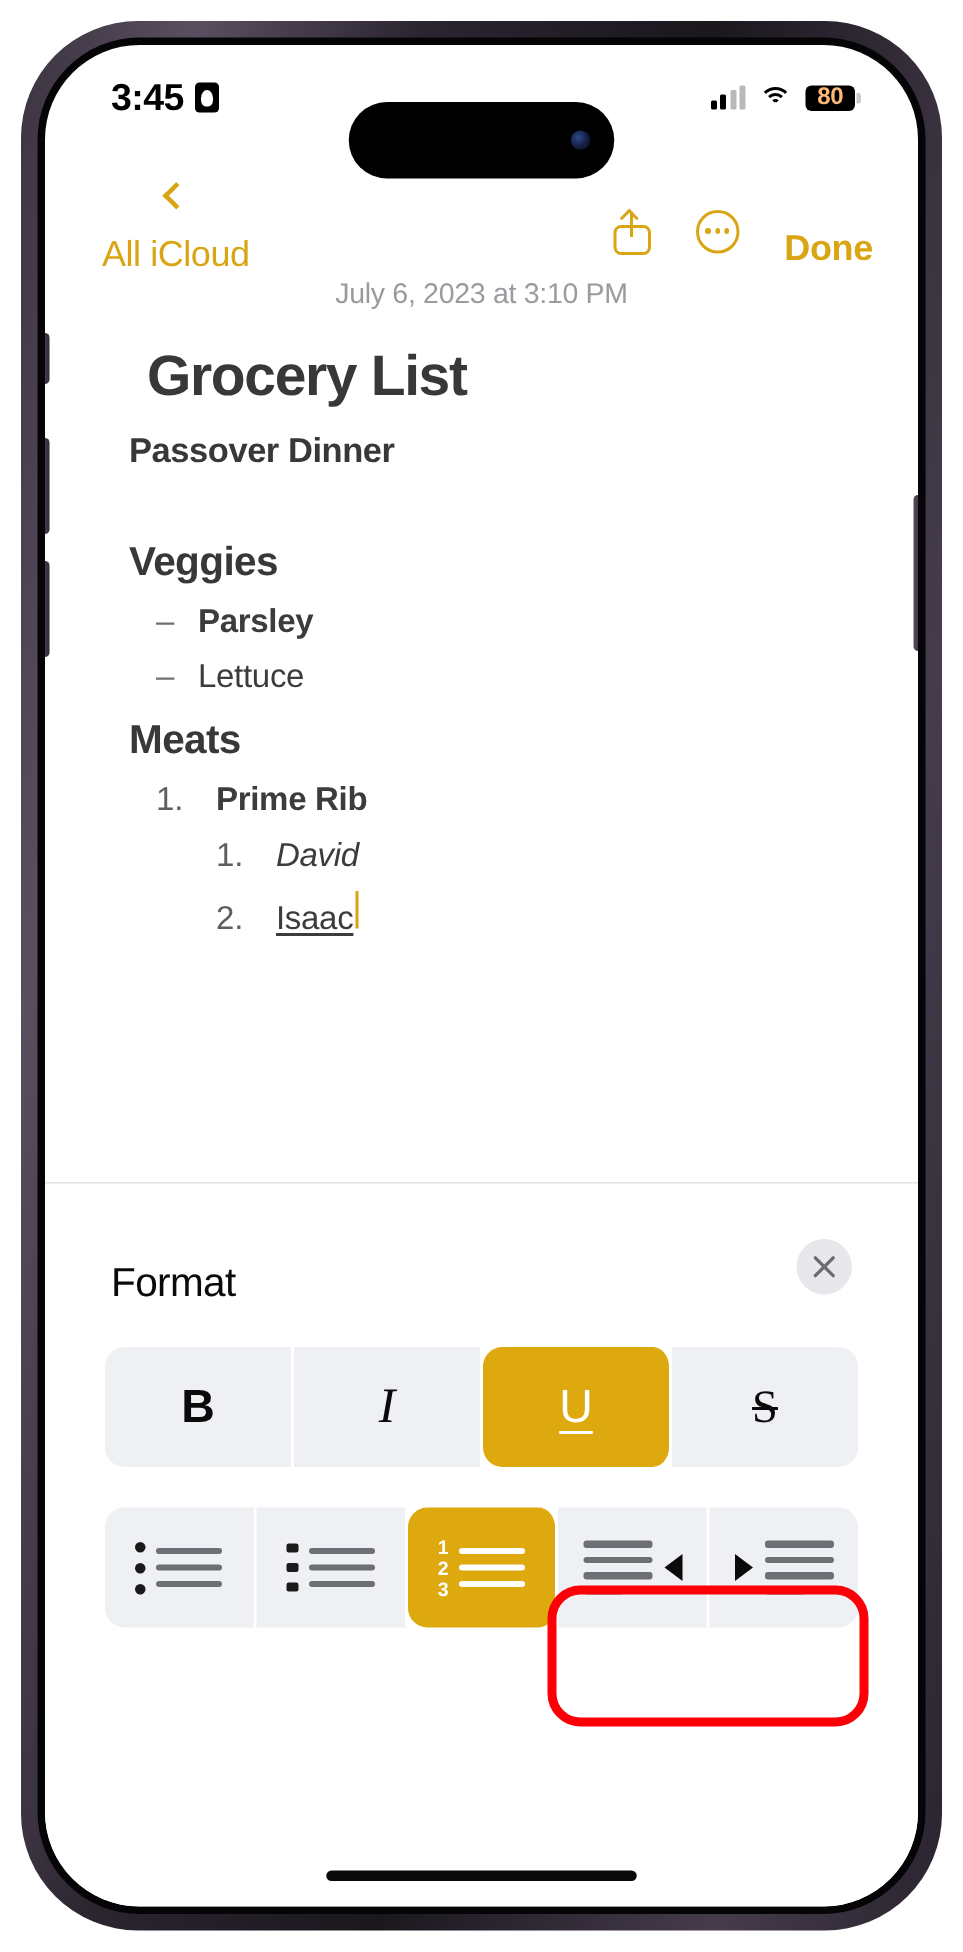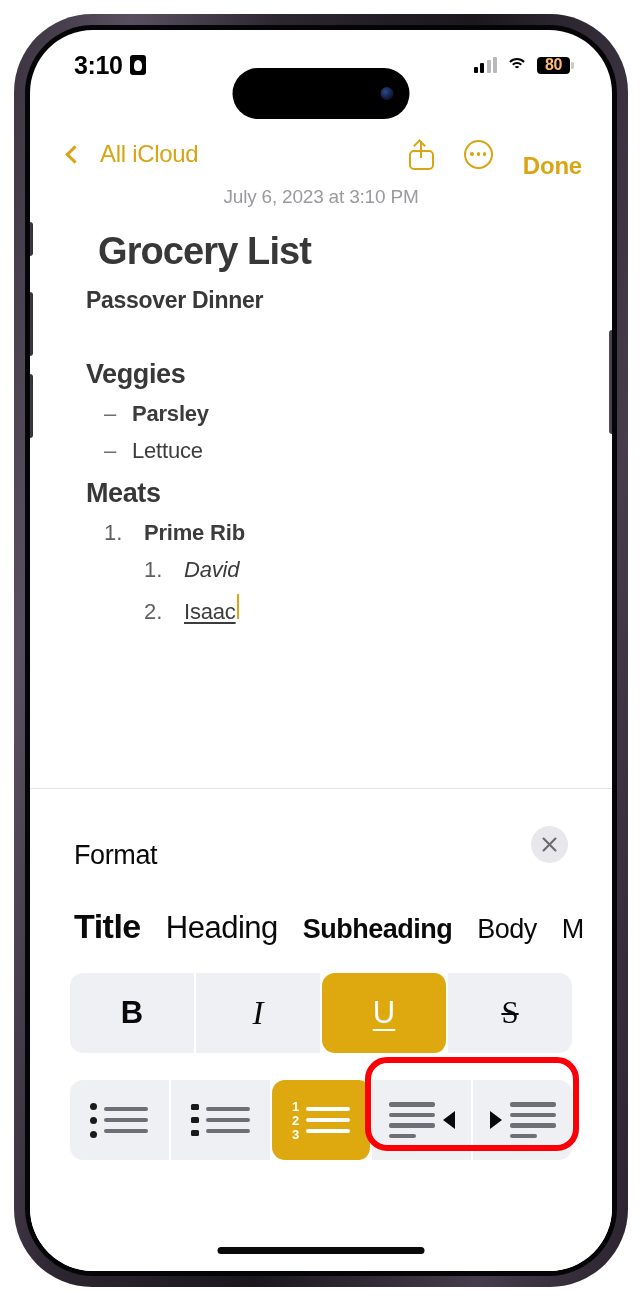--- a/index.html
+++ b/index.html
@@ -82,21 +82,21 @@
   }
   #camera-lens { width:13px; height:13px; border-radius:50%;
     background:radial-gradient(circle at 38% 36%, #2b4a8a 0%, #16224a 48%, #05070f 100%); }
 
   
   #nav-bar {
     position:absolute; top:98px; left:0; right:0; height:52px;
     display:flex; align-items:center; justify-content:space-between;
     padding:0 30px 0 38px;
   }
-  #back-button { display:flex; align-items:center; gap:19px; cursor:pointer; }
+  #back-button { display:flex; align-items:center; gap:19px; cursor:pointer;flex-direction:column; }
   #chevron-left { width:13px; height:13px; border-left:3.4px solid #D9A514;
       border-bottom:3.4px solid #D9A514; transform:rotate(45deg); }
   #back-label { font-size:24px; color:#D9A514; letter-spacing:-0.3px; }
   #nav-right { display:flex; align-items:center; gap:30px; }
 
   #share-icon { position:relative; width:25px; height:31px; cursor:pointer; }
   #share-icon .box { position:absolute; bottom:0; left:0; width:25px; height:20px;
       border:2.6px solid #D9A514; border-radius:5px; }
   #share-icon .stem { position:absolute; top:2px; left:11px; width:2.6px; height:17px;
       background:#D9A514; }
@@ -214,21 +214,21 @@
   <div id="phone-bezel">
     <div id="screen">
 
       <div class="side-btn" id="btn-silent"></div>
       <div class="side-btn" id="btn-volup"></div>
       <div class="side-btn" id="btn-voldn"></div>
       <div class="side-btn" id="btn-power"></div>
 
       <div id="status-bar">
         <div id="status-left">
-          <span id="clock">3:10</span>
+          <span id="clock">3:45</span>
           <span id="loc-icon"></span>
         </div>
         <div id="status-right">
           <span class="bars">
             <i></i>
               <i></i>
               <i></i>
               <i></i>
           </span>
           <span id="wifi-icon">
@@ -303,27 +303,20 @@
         <div id="format-header">
           <span id="format-title">Format</span>
           <span id="close-button">
             <svg viewBox="0 0 20 20">
               <line x1="3" y1="3" x2="17" y2="17" stroke="#6b6b72" stroke-width="2.6" stroke-linecap="round"></line>
               <line x1="17" y1="3" x2="3" y2="17" stroke="#6b6b72" stroke-width="2.6" stroke-linecap="round"></line>
             </svg>
           </span>
         </div>
 
-        <div id="style-row">
-          <span class="style-opt" data-style="title">Title</span>
-          <span class="style-opt" data-style="heading">Heading</span>
-          <span class="style-opt" data-style="subheading">Subheading</span>
-          <span class="style-opt" data-style="body">Body</span>
-          <span class="style-opt" data-style="monostyled">M</span>
-        </div>
 
         <div class="seg-row">
           <div class="seg-btn">
             <span class="bisu b">B</span>
           </div>
           <div class="seg-btn">
             <span class="bisu i">I</span>
           </div>
           <div class="seg-btn active">
             <span class="bisu u">U</span>

